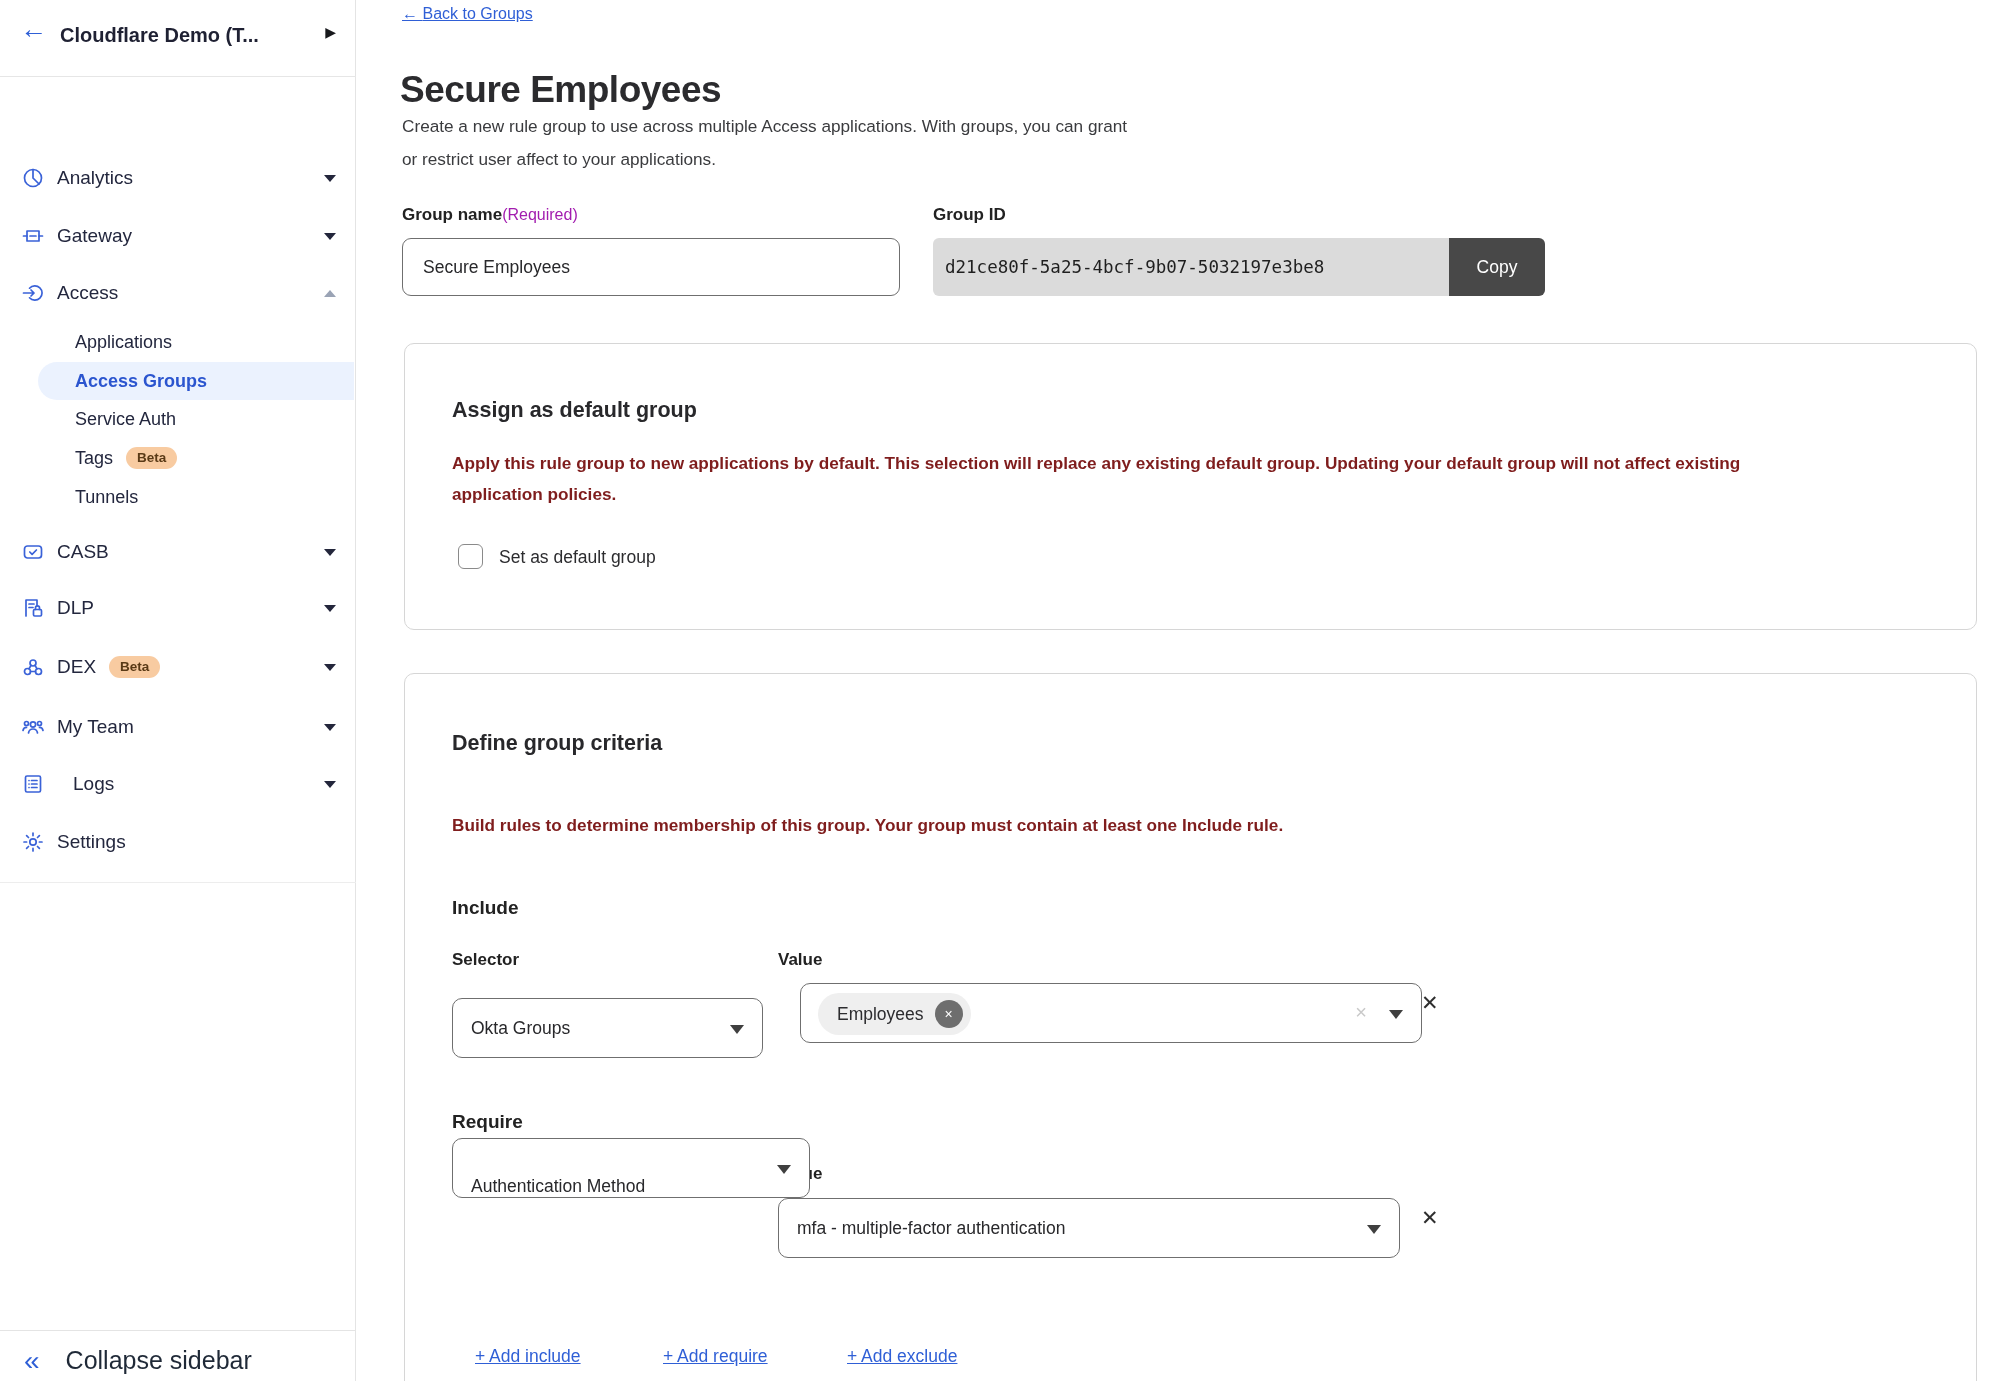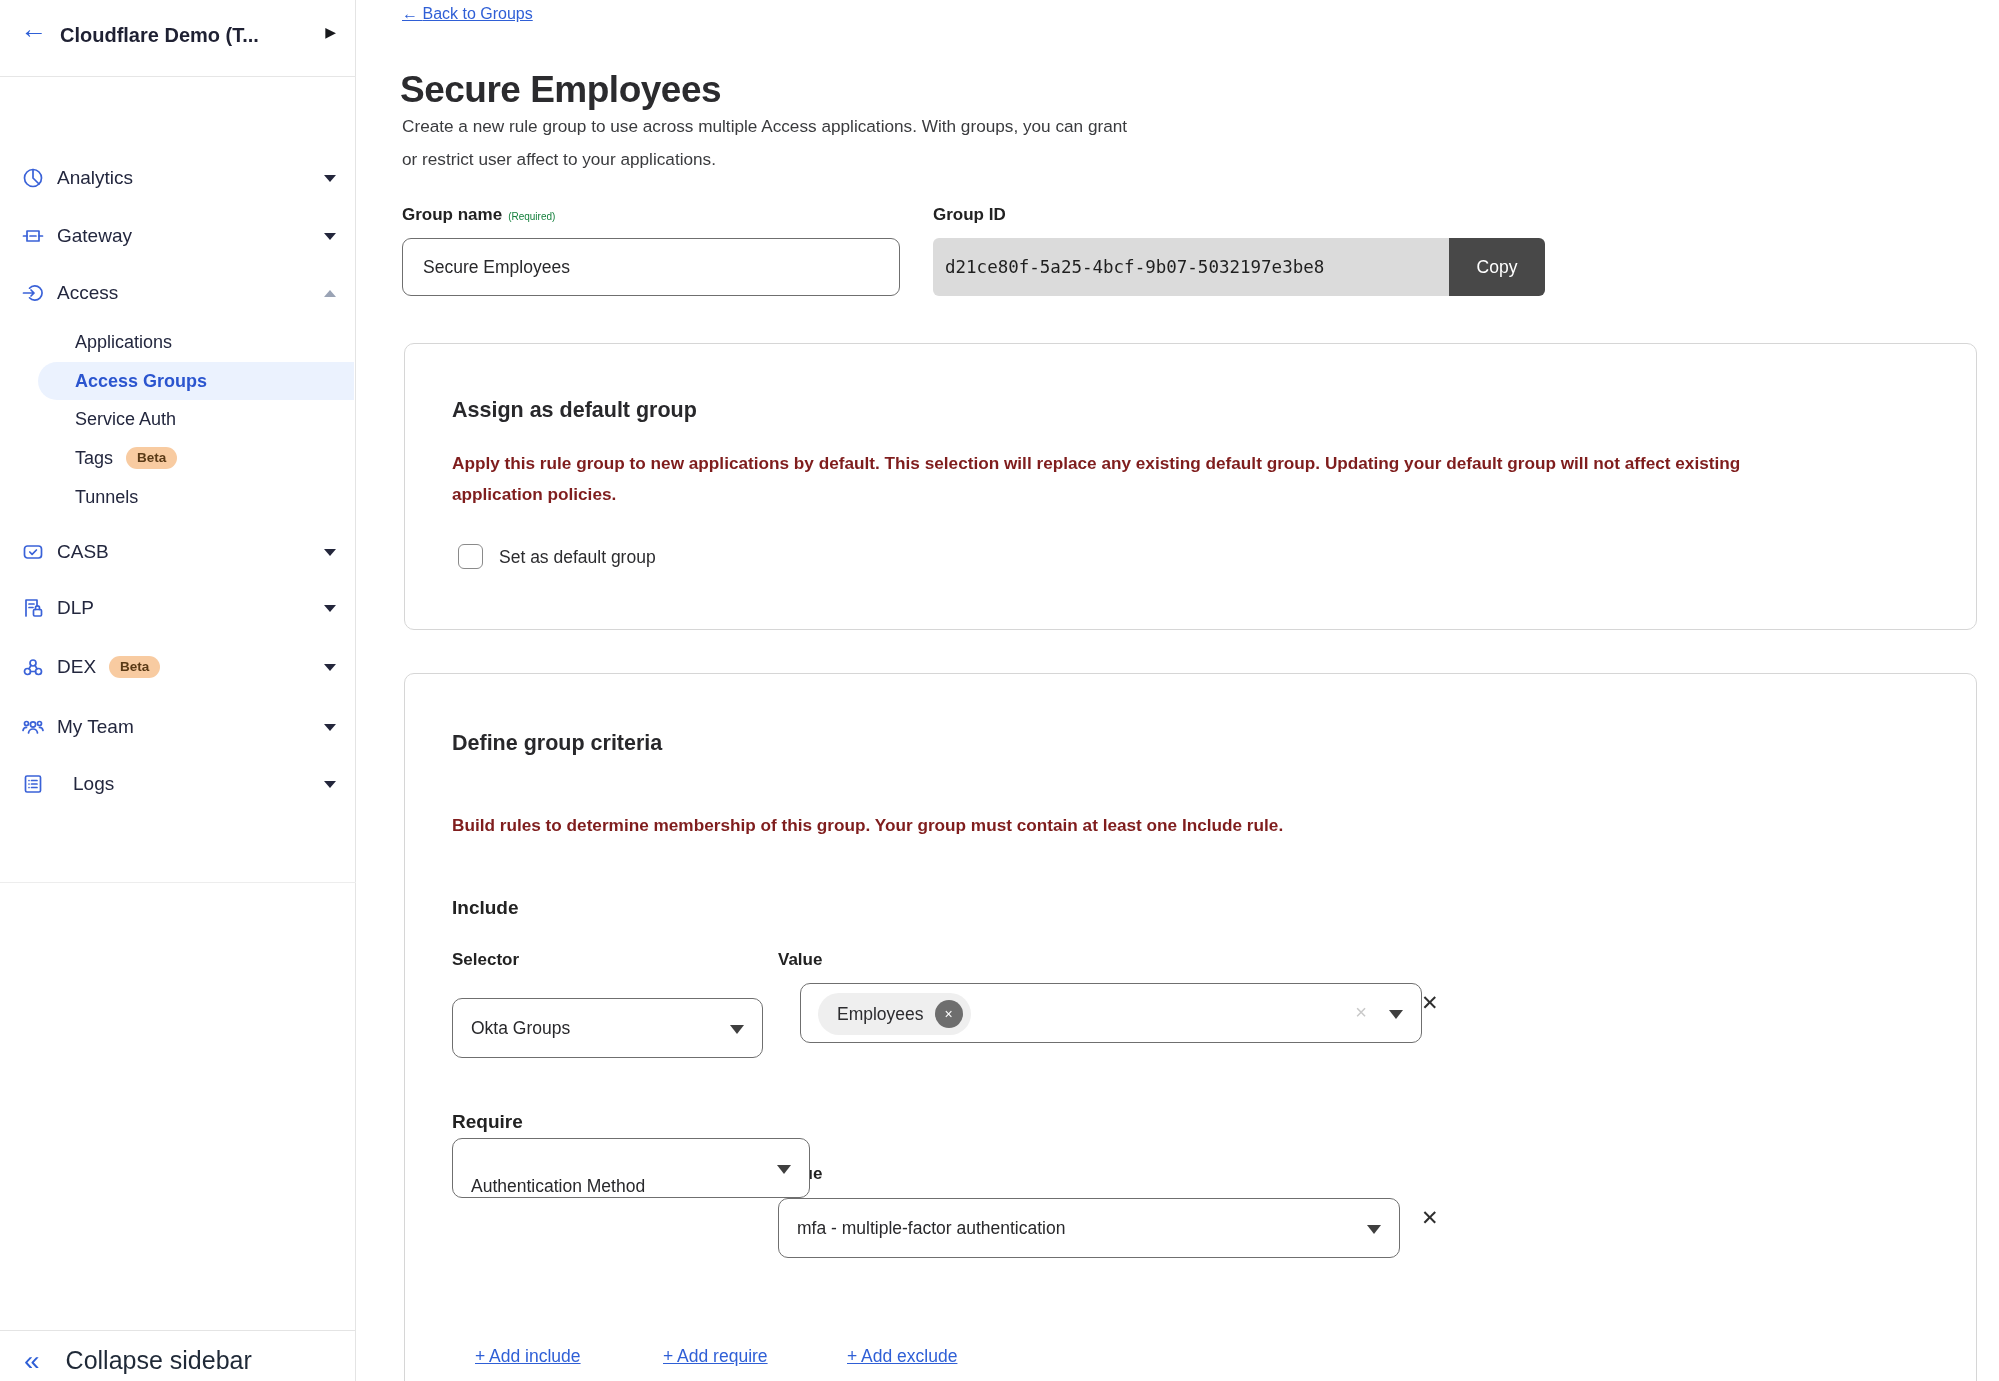--- a/index.html
+++ b/index.html
@@ -32,21 +32,21 @@
   .collapse-row .lbl{margin-left:26px;font-size:25px;color:#1f2937;}
 
   svg.nico{stroke:#3a62d8;fill:none;stroke-width:1.7;stroke-linecap:round;stroke-linejoin:round;}
 
   
   .back-link{position:absolute;left:402px;top:5px;font-size:16px;color:#2f5fd6;text-decoration:underline;cursor:pointer;}
   .h1{position:absolute;left:400px;top:44px;font-size:37px;font-weight:700;color:#2b2b2e;letter-spacing:-0.5px;}
   .pg-desc{position:absolute;left:402px;top:110px;font-size:17.2px;color:#3a3b3e;line-height:33px;}
 
   .fld-label{font-size:17px;font-weight:700;color:#222;}
-  .req{font-size:10px;font-weight:400;color:#15803d;margin-left:6px;}
+  .req{font-size:16px;font-weight:400;color:#a21caf;}
   .gn-input{position:absolute;left:402px;top:238px;width:498px;height:58px;box-sizing:border-box;border:1.4px solid #6f6f6f;border-radius:9px;padding:0 20px;font-size:17.5px;color:#28282b;font-family:"Liberation Sans","DejaVu Sans",sans-serif;background:#fff;outline:none;}
   .gid-box{position:absolute;left:933px;top:238px;width:516px;height:58px;background:#dbdbdb;border-radius:6px 0 0 6px;display:flex;align-items:center;box-sizing:border-box;padding-left:12px;}
   .gid-box .mono{font-family:"DejaVu Sans Mono","Liberation Mono",monospace;font-size:17.5px;color:#1f1f1f;}
   .copy-btn{position:absolute;left:1449px;top:238px;width:96px;height:58px;background:#484848;color:#fff;border:none;border-radius:0 6px 6px 0;font-size:17.5px;font-family:"Liberation Sans","DejaVu Sans",sans-serif;cursor:pointer;}
 
   .card{position:absolute;left:404px;width:1573px;background:#fff;border:1px solid #d6d6d6;border-radius:10px;box-sizing:border-box;}
   .card1{top:343px;height:287px;}
   .card2{top:673px;height:760px;}
   .card-h2{font-size:21.5px;font-weight:700;color:#28282b;}
   .card-body{font-size:17.2px;color:#7f1d1d;line-height:31px;font-weight:bold;}
@@ -192,20 +192,29 @@
       <span class="ico">
         <svg class="nico" width="24" height="24" viewBox="0 0 24 24">
             <rect x="4.5" y="4" width="15" height="16" rx="1.5"></rect>
             <path d="M8 8.5h.01M10.5 8.5H16M8 12h.01M10.5 12H16M8 15.5h.01M10.5 15.5H16"></path>
           </svg>
       </span>
       <span>Logs</span>
       <span class="nav-caret"></span>
     </div>
 
+    <div class="nav-row nav-main" style="top:824px;">
+      <span class="ico">
+        <svg class="nico" width="24" height="24" viewBox="0 0 24 24">
+            <circle cx="12" cy="12" r="3.2"></circle>
+            <path d="M12 3v2.6M12 18.4V21M3 12h2.6M18.4 12H21M5.6 5.6l1.9 1.9M16.5 16.5l1.9 1.9M18.4 5.6l-1.9 1.9M7.5 16.5l-1.9 1.9"></path>
+          </svg>
+      </span>
+      <span>Settings</span>
+    </div>
 
     <div class="sb-line2"></div>
     <div class="sb-footline"></div>
 
     <div class="collapse-row">
       <span class="chev">«</span>
       <span class="lbl">Collapse sidebar</span>
     </div>
   </nav>
 

